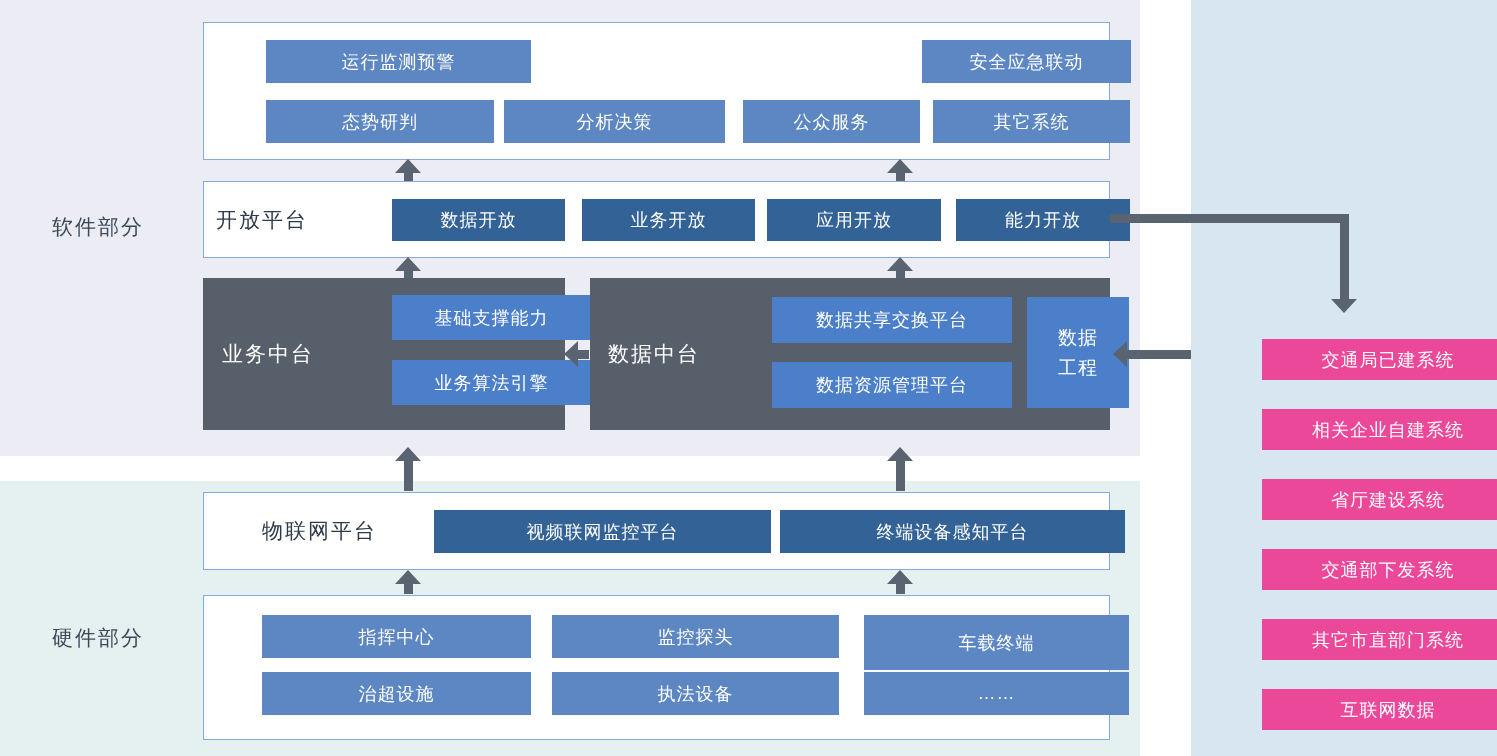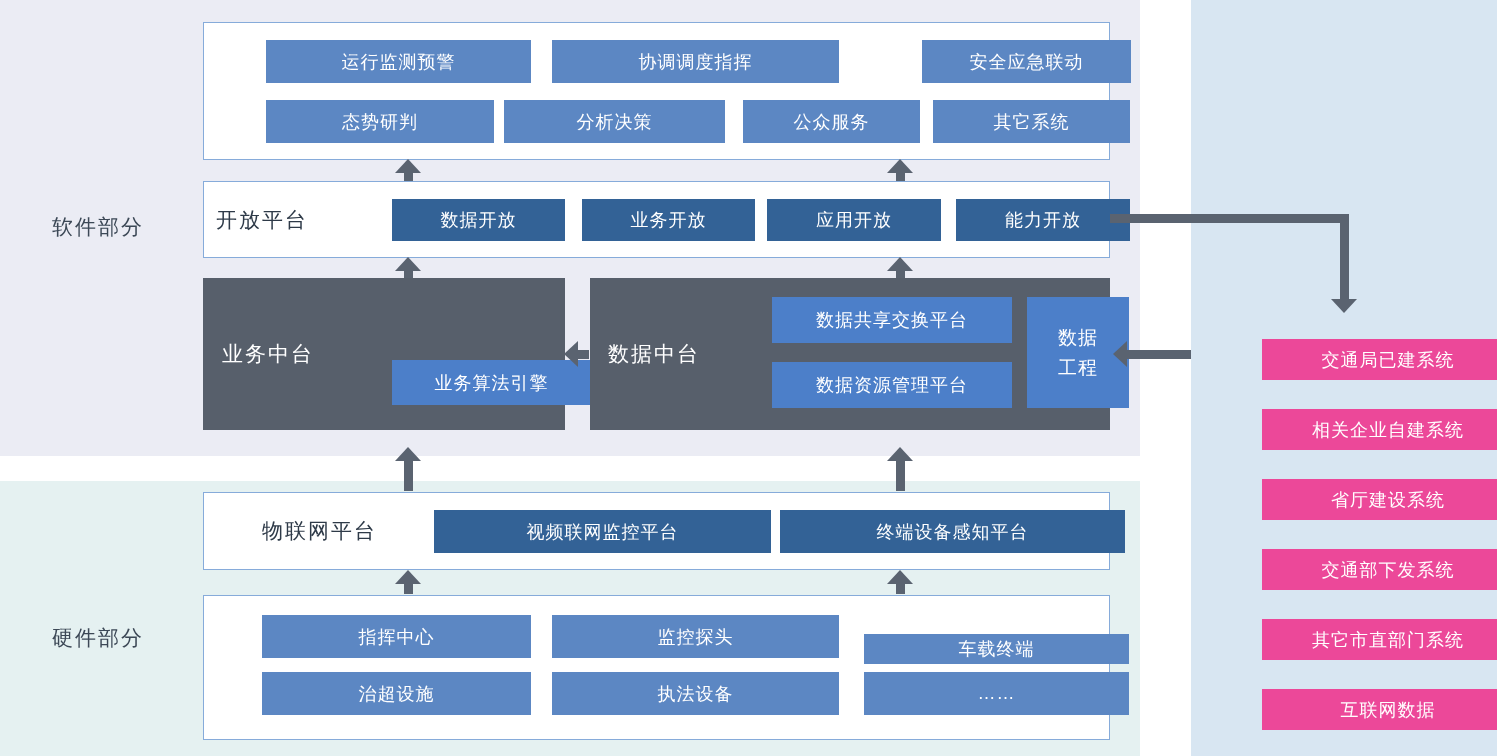--- a/index.html
+++ b/index.html
@@ -47,53 +47,53 @@
 
   <div class="bg" style="left:0;top:0;width:1140px;height:456px;background:#EBECF4;"></div>
   <div class="bg" style="left:0;top:481px;width:1140px;height:275px;background:#E5F1F1;"></div>
   <div class="bg" style="left:1191px;top:0;width:306px;height:756px;background:#D8E6F2;"></div>
 
   <div class="side-label" style="left:52px;top:213px;">软件部分</div>
   <div class="side-label" style="left:52px;top:624px;">硬件部分</div>
 
   <div class="panel-box" style="left:203px;top:22px;width:907px;height:138px;"></div>
   <div class="btn med" style="left:222px;top:40px;width:265px;height:43px;">运行监测预警</div>
-  <div class="btn med" style="left:508px;top:40px;width:287px;height:43px;">协调调度指挥</div>
   <div class="btn med" style="left:878px;top:40px;width:209px;height:43px;">安全应急联动</div>
   <div class="btn med" style="left:222px;top:100px;width:228px;height:43px;">态势研判</div>
   <div class="btn med" style="left:460px;top:100px;width:221px;height:43px;">分析决策</div>
   <div class="btn med" style="left:699px;top:100px;width:177px;height:43px;">公众服务</div>
   <div class="btn med" style="left:889px;top:100px;width:197px;height:43px;">其它系统</div>
 
   <div class="panel-box" style="left:203px;top:181px;width:907px;height:77px;"></div>
   <div class="plat-label" style="left:216px;top:181px;height:77px;">开放平台</div>
   <div class="btn dark" style="left:348px;top:199px;width:173px;height:42px;">数据开放</div>
   <div class="btn dark" style="left:538px;top:199px;width:173px;height:42px;">业务开放</div>
   <div class="btn dark" style="left:723px;top:199px;width:174px;height:42px;">应用开放</div>
   <div class="btn dark" style="left:912px;top:199px;width:174px;height:42px;">能力开放</div>
 
   <div class="gray-box" style="left:203px;top:278px;width:362px;height:152px;"></div>
   <div class="gray-label" style="left:222px;top:278px;height:152px;">业务中台</div>
+  <div class="btn inner" style="left:348px;top:295px;width:199px;height:45px;">基础支撑能力</div>
   <div class="btn inner" style="left:348px;top:360px;width:199px;height:45px;">业务算法引擎</div>
 
   <div class="gray-box" style="left:590px;top:278px;width:520px;height:152px;"></div>
   <div class="gray-label" style="left:608px;top:278px;height:152px;">数据中台</div>
   <div class="btn inner" style="left:728px;top:297px;width:240px;height:46px;">数据共享交换平台</div>
   <div class="btn inner" style="left:728px;top:362px;width:240px;height:46px;">数据资源管理平台</div>
   <div class="btn inner block-wrap" style="left:983px;top:297px;width:102px;height:111px;font-size:19px;">数据工程</div>
 
   <div class="panel-box" style="left:203px;top:492px;width:907px;height:78px;"></div>
   <div class="plat-label" style="left:216px;top:492px;height:78px;margin-left:46px;">物联网平台</div>
   <div class="btn dark" style="left:390px;top:510px;width:337px;height:43px;">视频联网监控平台</div>
   <div class="btn dark" style="left:736px;top:510px;width:345px;height:43px;">终端设备感知平台</div>
 
   <div class="panel-box" style="left:203px;top:595px;width:907px;height:145px;"></div>
   <div class="btn med" style="left:218px;top:615px;width:269px;height:43px;">指挥中心</div>
   <div class="btn med" style="left:508px;top:615px;width:287px;height:43px;">监控探头</div>
-  <div class="btn med" style="left:820px;top:634px;width:265px;height:30px;">车载终端</div>
+  <div class="btn med" style="left:820px;top:615px;width:265px;height:55px;">车载终端</div>
   <div class="btn med" style="left:218px;top:672px;width:269px;height:43px;">治超设施</div>
   <div class="btn med" style="left:508px;top:672px;width:287px;height:43px;">执法设备</div>
   <div class="btn med" style="left:820px;top:672px;width:265px;height:43px;">……</div>
 
   <div class="btn teal" style="left:1218px;top:339px;width:252px;height:41px;">交通局已建系统</div>
   <div class="btn teal" style="left:1218px;top:409px;width:252px;height:41px;">相关企业自建系统</div>
   <div class="btn teal" style="left:1218px;top:479px;width:252px;height:41px;">省厅建设系统</div>
   <div class="btn teal" style="left:1218px;top:549px;width:252px;height:41px;">交通部下发系统</div>
   <div class="btn teal" style="left:1218px;top:619px;width:252px;height:41px;">其它市直部门系统</div>
   <div class="btn teal" style="left:1218px;top:689px;width:252px;height:41px;">互联网数据</div>

